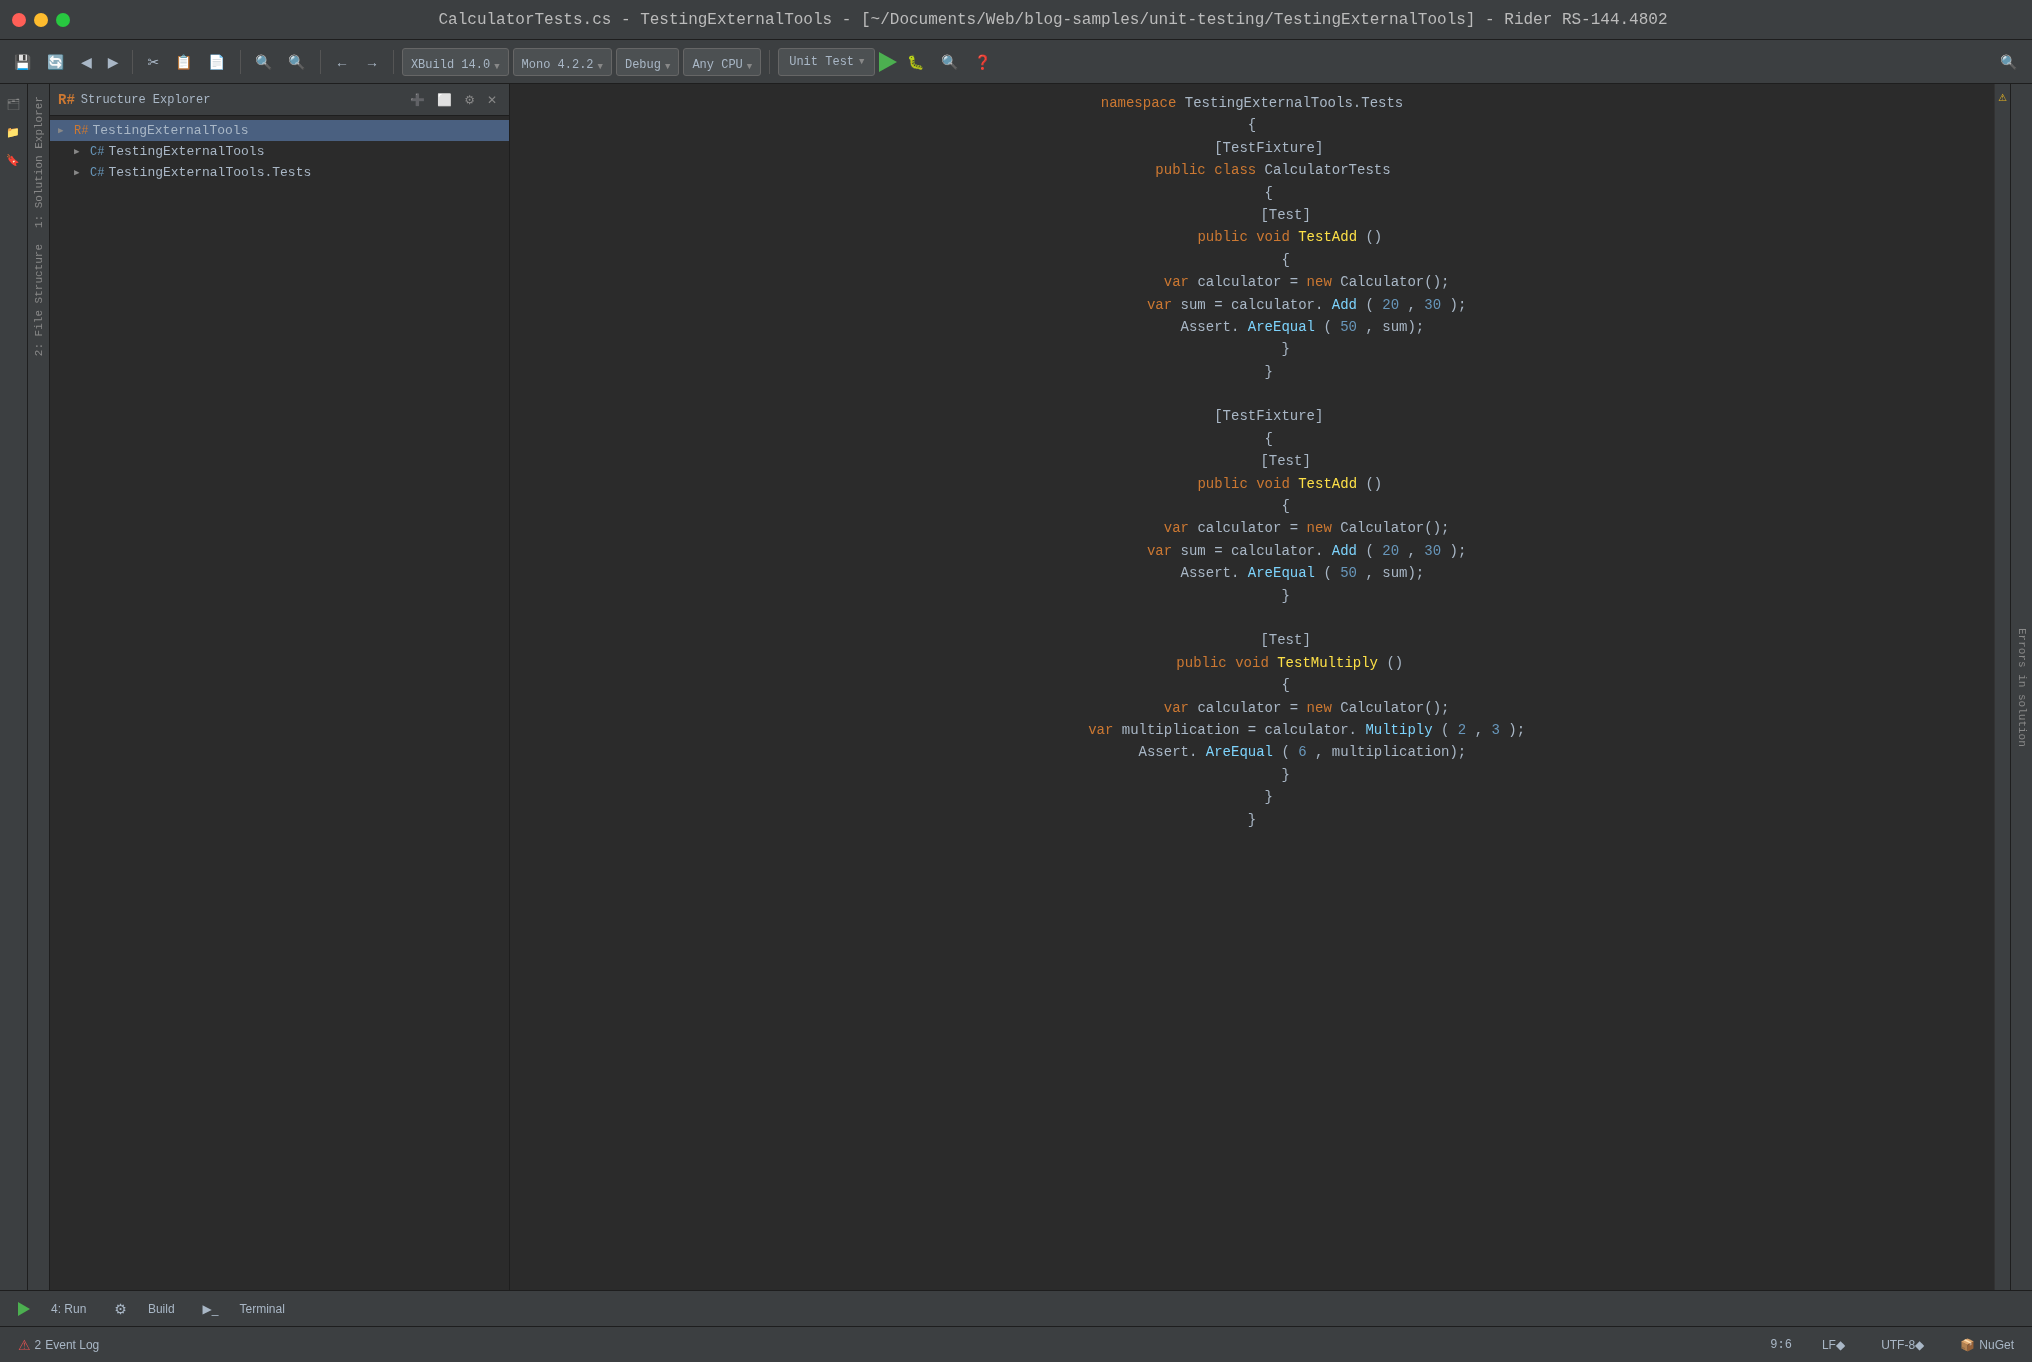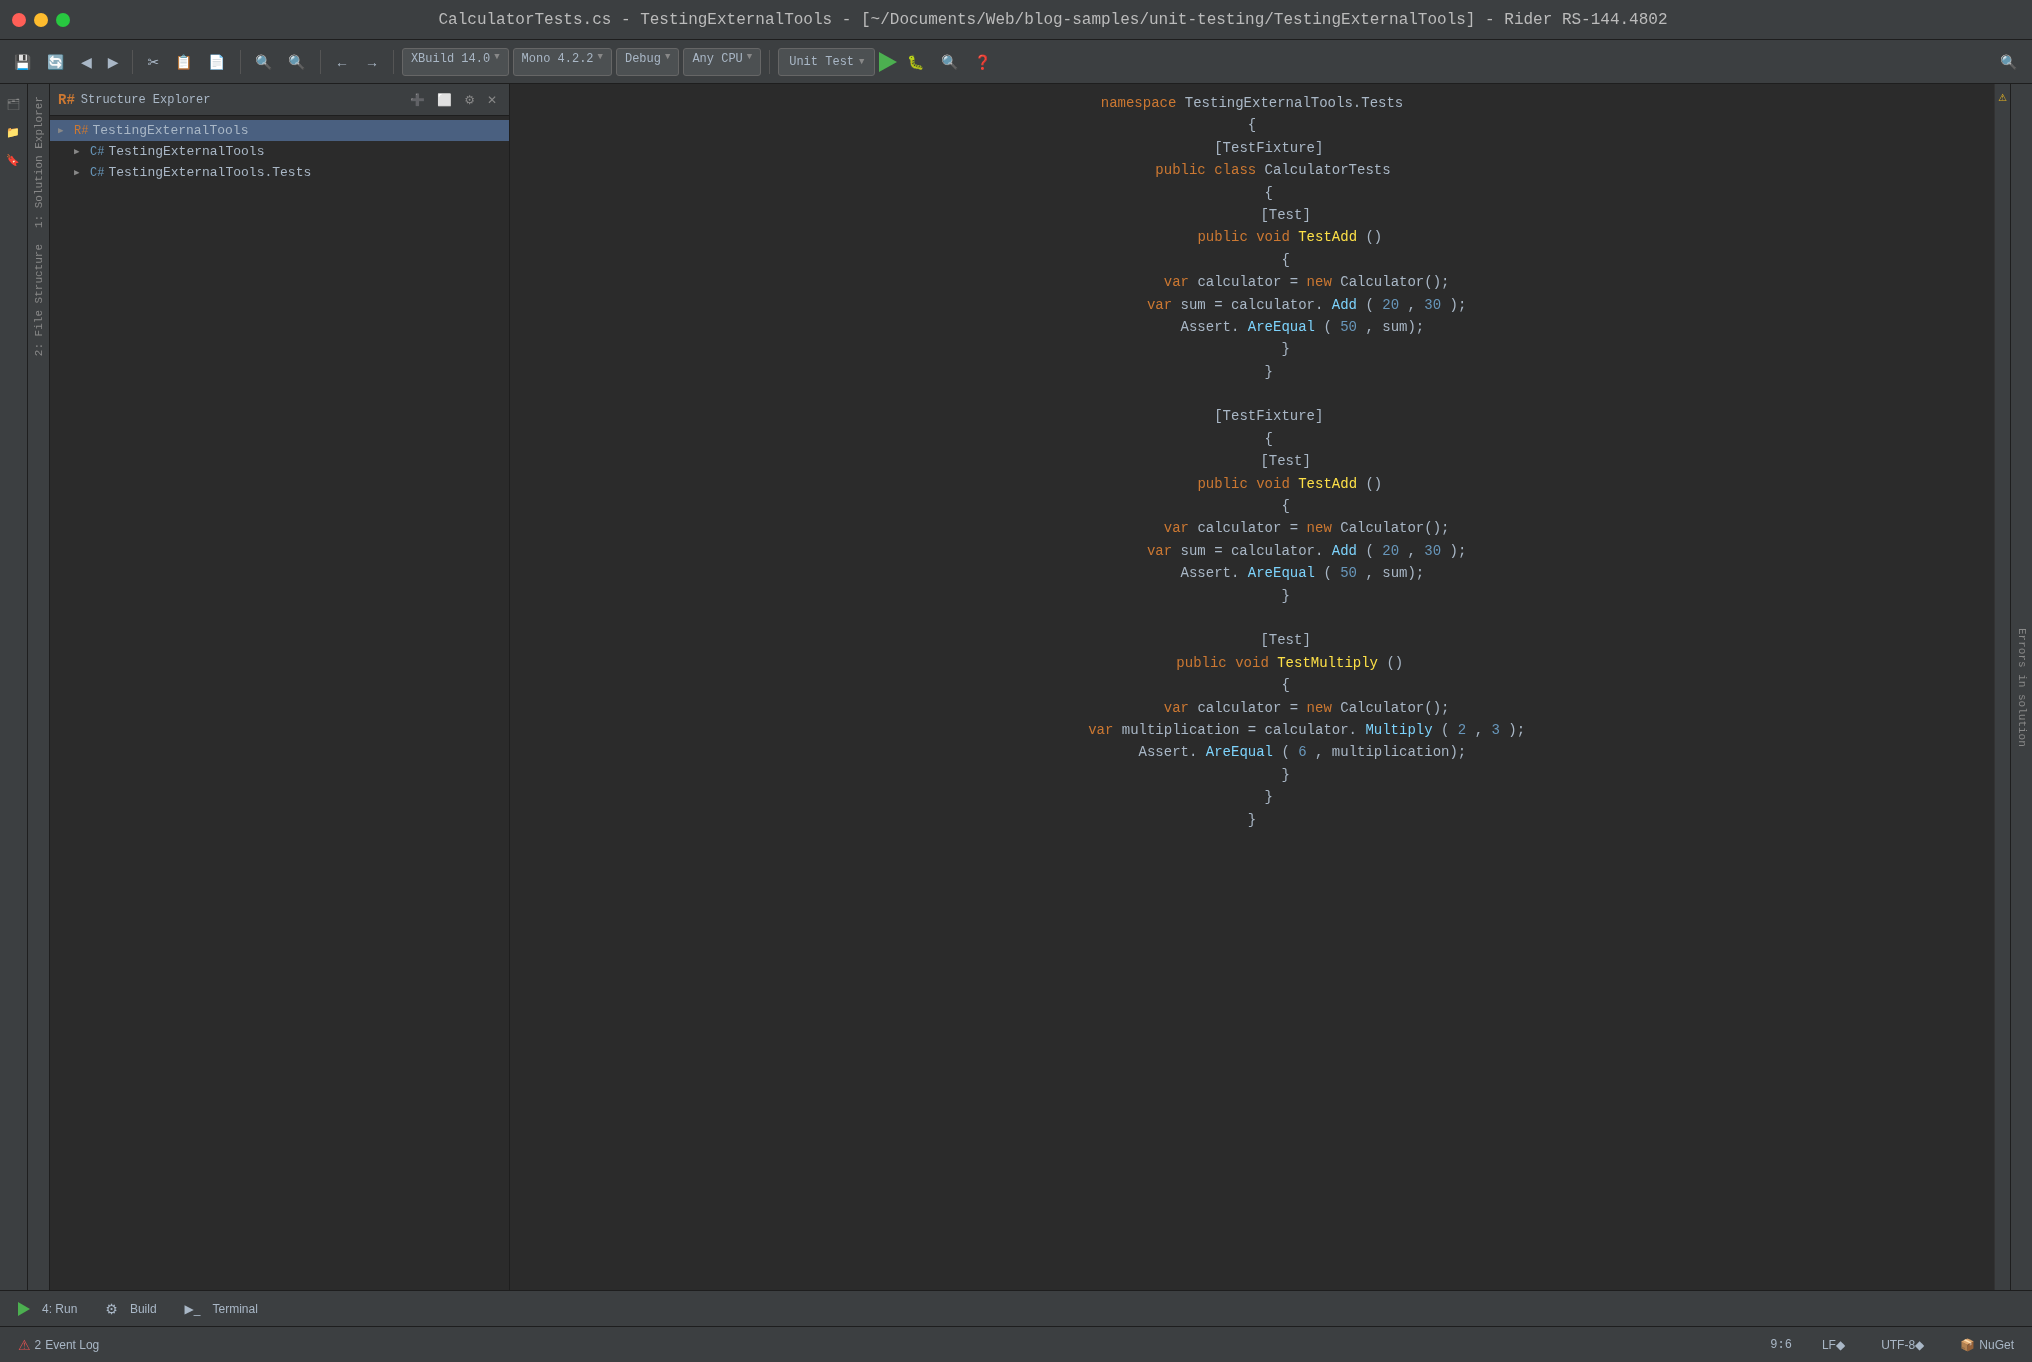--- a/index.html
+++ b/index.html
@@ -73,21 +73,21 @@
     }
     .toolbar-dropdown {
       background: #4c5052;
       border: 1px solid #666;
       border-radius: 3px;
       color: #a9b7c6;
       padding: 3px 8px;
       font-size: 12px;
       cursor: pointer;
       display: flex;
-      align-items: flex-start;
+      align-items: flex-end;
       gap: 4px;
       height: 28px;
     }
     .dropdown-arrow { font-size: 9px; color: #888; }
     .run-btn {
       background: transparent;
       border: none;
       cursor: pointer;
       display: flex;
       align-items: center;
@@ -296,21 +296,21 @@
       gap: 16px;
     }
     .bottom-btn {
       background: transparent;
       border: none;
       color: #a9b7c6;
       cursor: pointer;
       font-size: 12px;
       display: flex;
       align-items: center;
-      gap: 12px;
+      gap: 21px;
       padding: 3px 6px;
       border-radius: 3px;
     }
     .run-small {
       width: 0; height: 0;
       border-top: 7px solid transparent;
       border-bottom: 7px solid transparent;
       border-left: 12px solid #4caf50;
     }
     .build-icon { color: #a9b7c6; font-size: 14px; }

